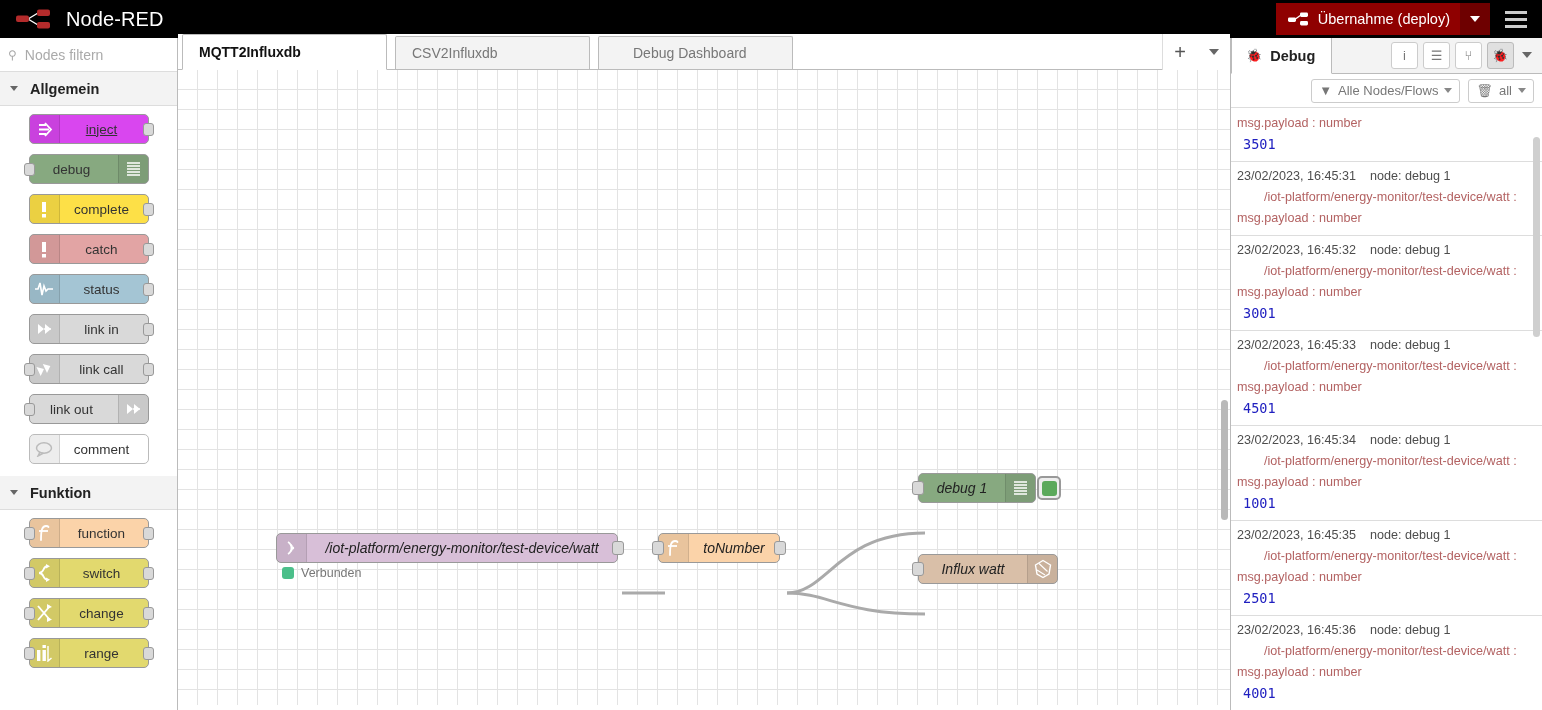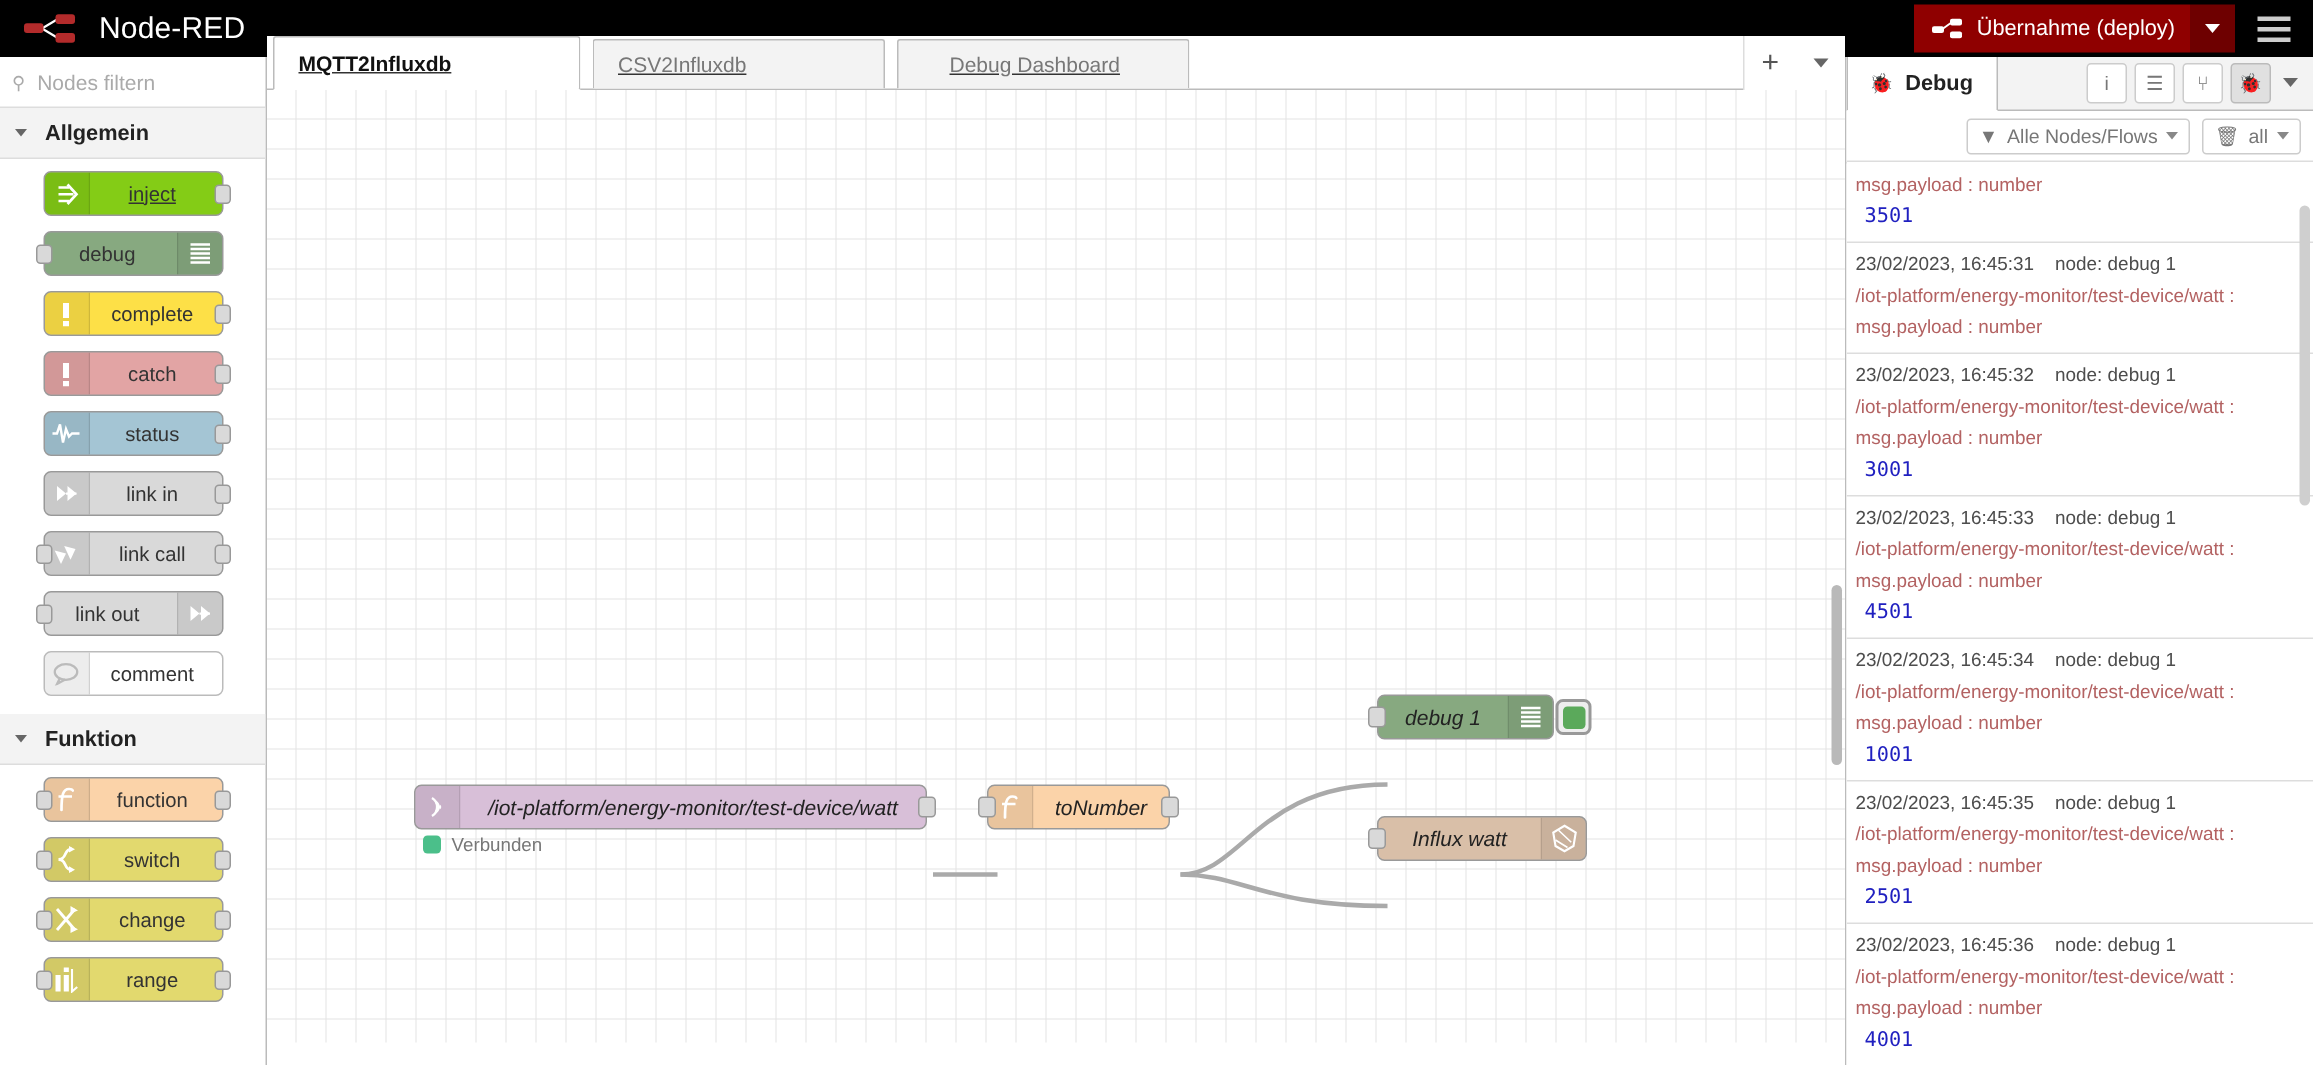--- a/index.html
+++ b/index.html
@@ -99,22 +99,22 @@
   }
   .port {
     position: absolute; width: 11px; height: 13px; background: #d9d9d9;
     border: 1px solid #999; border-radius: 3px; top: 8px;
   }
   .port.in  { left: -6px; }
   .port.out { right: -6px; }
 
   
   #workspace {
-    position: absolute; top: 24px; left: 178px;
-    width: 1052px; height: 672px; background: #fff; overflow: hidden; text-decoration: underline;
+    position: absolute; top: 34px; left: 178px;
+    width: 1052px; height: 672px; background: #fff; overflow: hidden;
   }
   #tabbar {
     position: relative; height: 36px; background: #fff;
     border-bottom: 1px solid #bbb; display: flex; align-items: flex-end;
   }
   .ws-tab {
     height: 33px; display: flex; align-items: center; padding: 0 16px;
     border: 1px solid #bbb; border-bottom: none; background: #f3f3f3;
     color: #777; font-size: 14px; margin-right: 4px; margin-left: 4px;
     border-radius: 2px 2px 0 0; cursor: pointer; white-space: nowrap;
@@ -233,21 +233,21 @@
   #dbg-list {
     position: absolute; top: 71px; left: 0; right: 0; bottom: 0;
     overflow: hidden; background: #fff;
   }
   .dbg-msg {
     border-bottom: 1px solid #ddd; padding: 4px 16px 6px 6px;
     font-size: 12.6px; line-height: 21px;
   }
   .dbg-meta { color: #4d4d4d; }
   .dbg-meta .node-ref { margin-left: 14px; color: #4d4d4d; }
-  .dbg-topic { color: #b36262; }
+  .dbg-topic { color: #b36262; margin-left: 27px; }
   .dbg-prop  { color: #b36262; }
   .dbg-value {
     color: #2020c0; font-family: "DejaVu Sans Mono", monospace;
     font-size: 13.5px; padding-left: 6px;
   }
   #sb-scrollbar {
     position: absolute; right: 2px; top: 28px; width: 7px; height: 200px;
     background: #cfcfcf; border-radius: 4px;
   }
 </style>
@@ -294,21 +294,21 @@
   <div id="palette-search">
     <span class="sicon">⚲</span>
     <input id="palette-search-input" type="text" placeholder="Nodes filtern" style="">
   </div>
   <div id="palette-body">
       <div class="pal-category-header">
         <span class="chev"></span>
         <span>Allgemein</span>
       </div>
       <div class="pal-list">
-        <div class="pal-node" style="background: #84cc16; text-decoration: underline;">
+        <div class="pal-node" style="background: #d946ef; text-decoration: underline;">
           <span class="port out"></span>
           <span class="icon-box">
             <svg width="17" height="17" viewBox="0 0 17 17">
               <path d="M3 4 h7 M3 8.5 h10 M3 13 h7" stroke="#fff" fill="none" stroke-width="1.8"></path>
               <path d="M9 2 L15 8.5 L9 15" stroke="#fff" fill="none" stroke-width="1.8"></path>
             </svg>
           </span>
           <span class="lbl">inject</span>
         </div>
         <div class="pal-node" style="background: rgb(135, 169, 128);">

